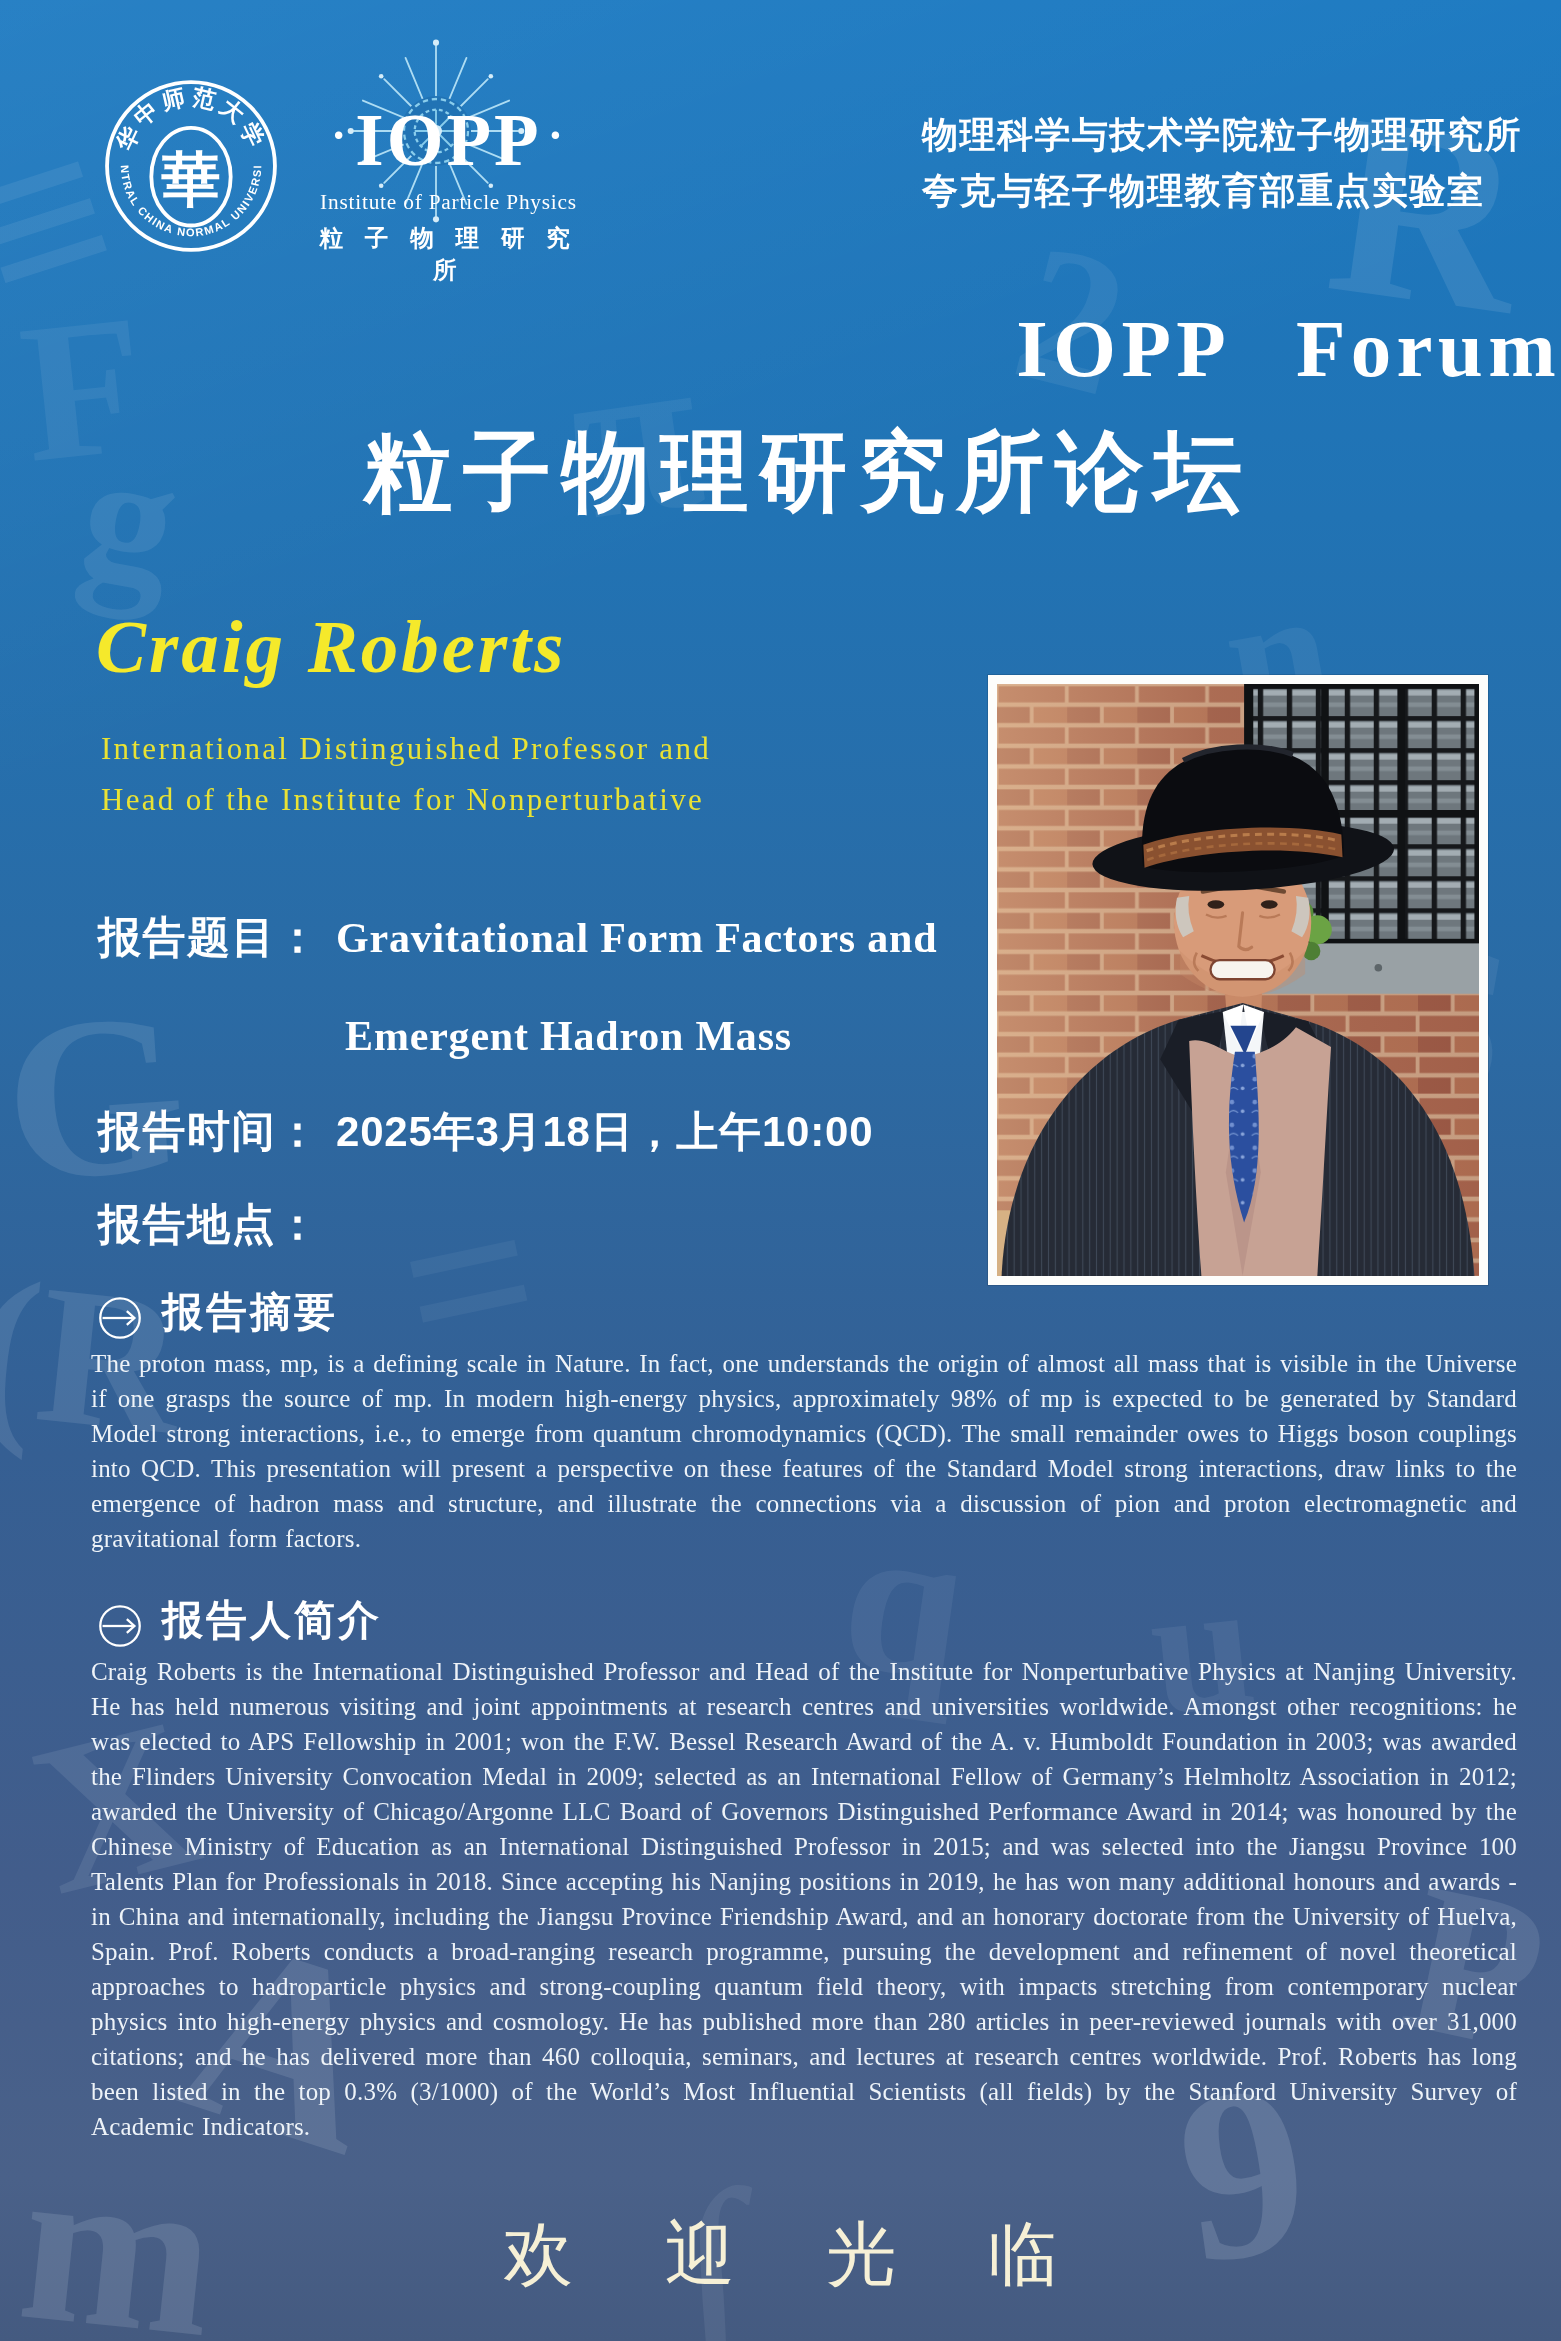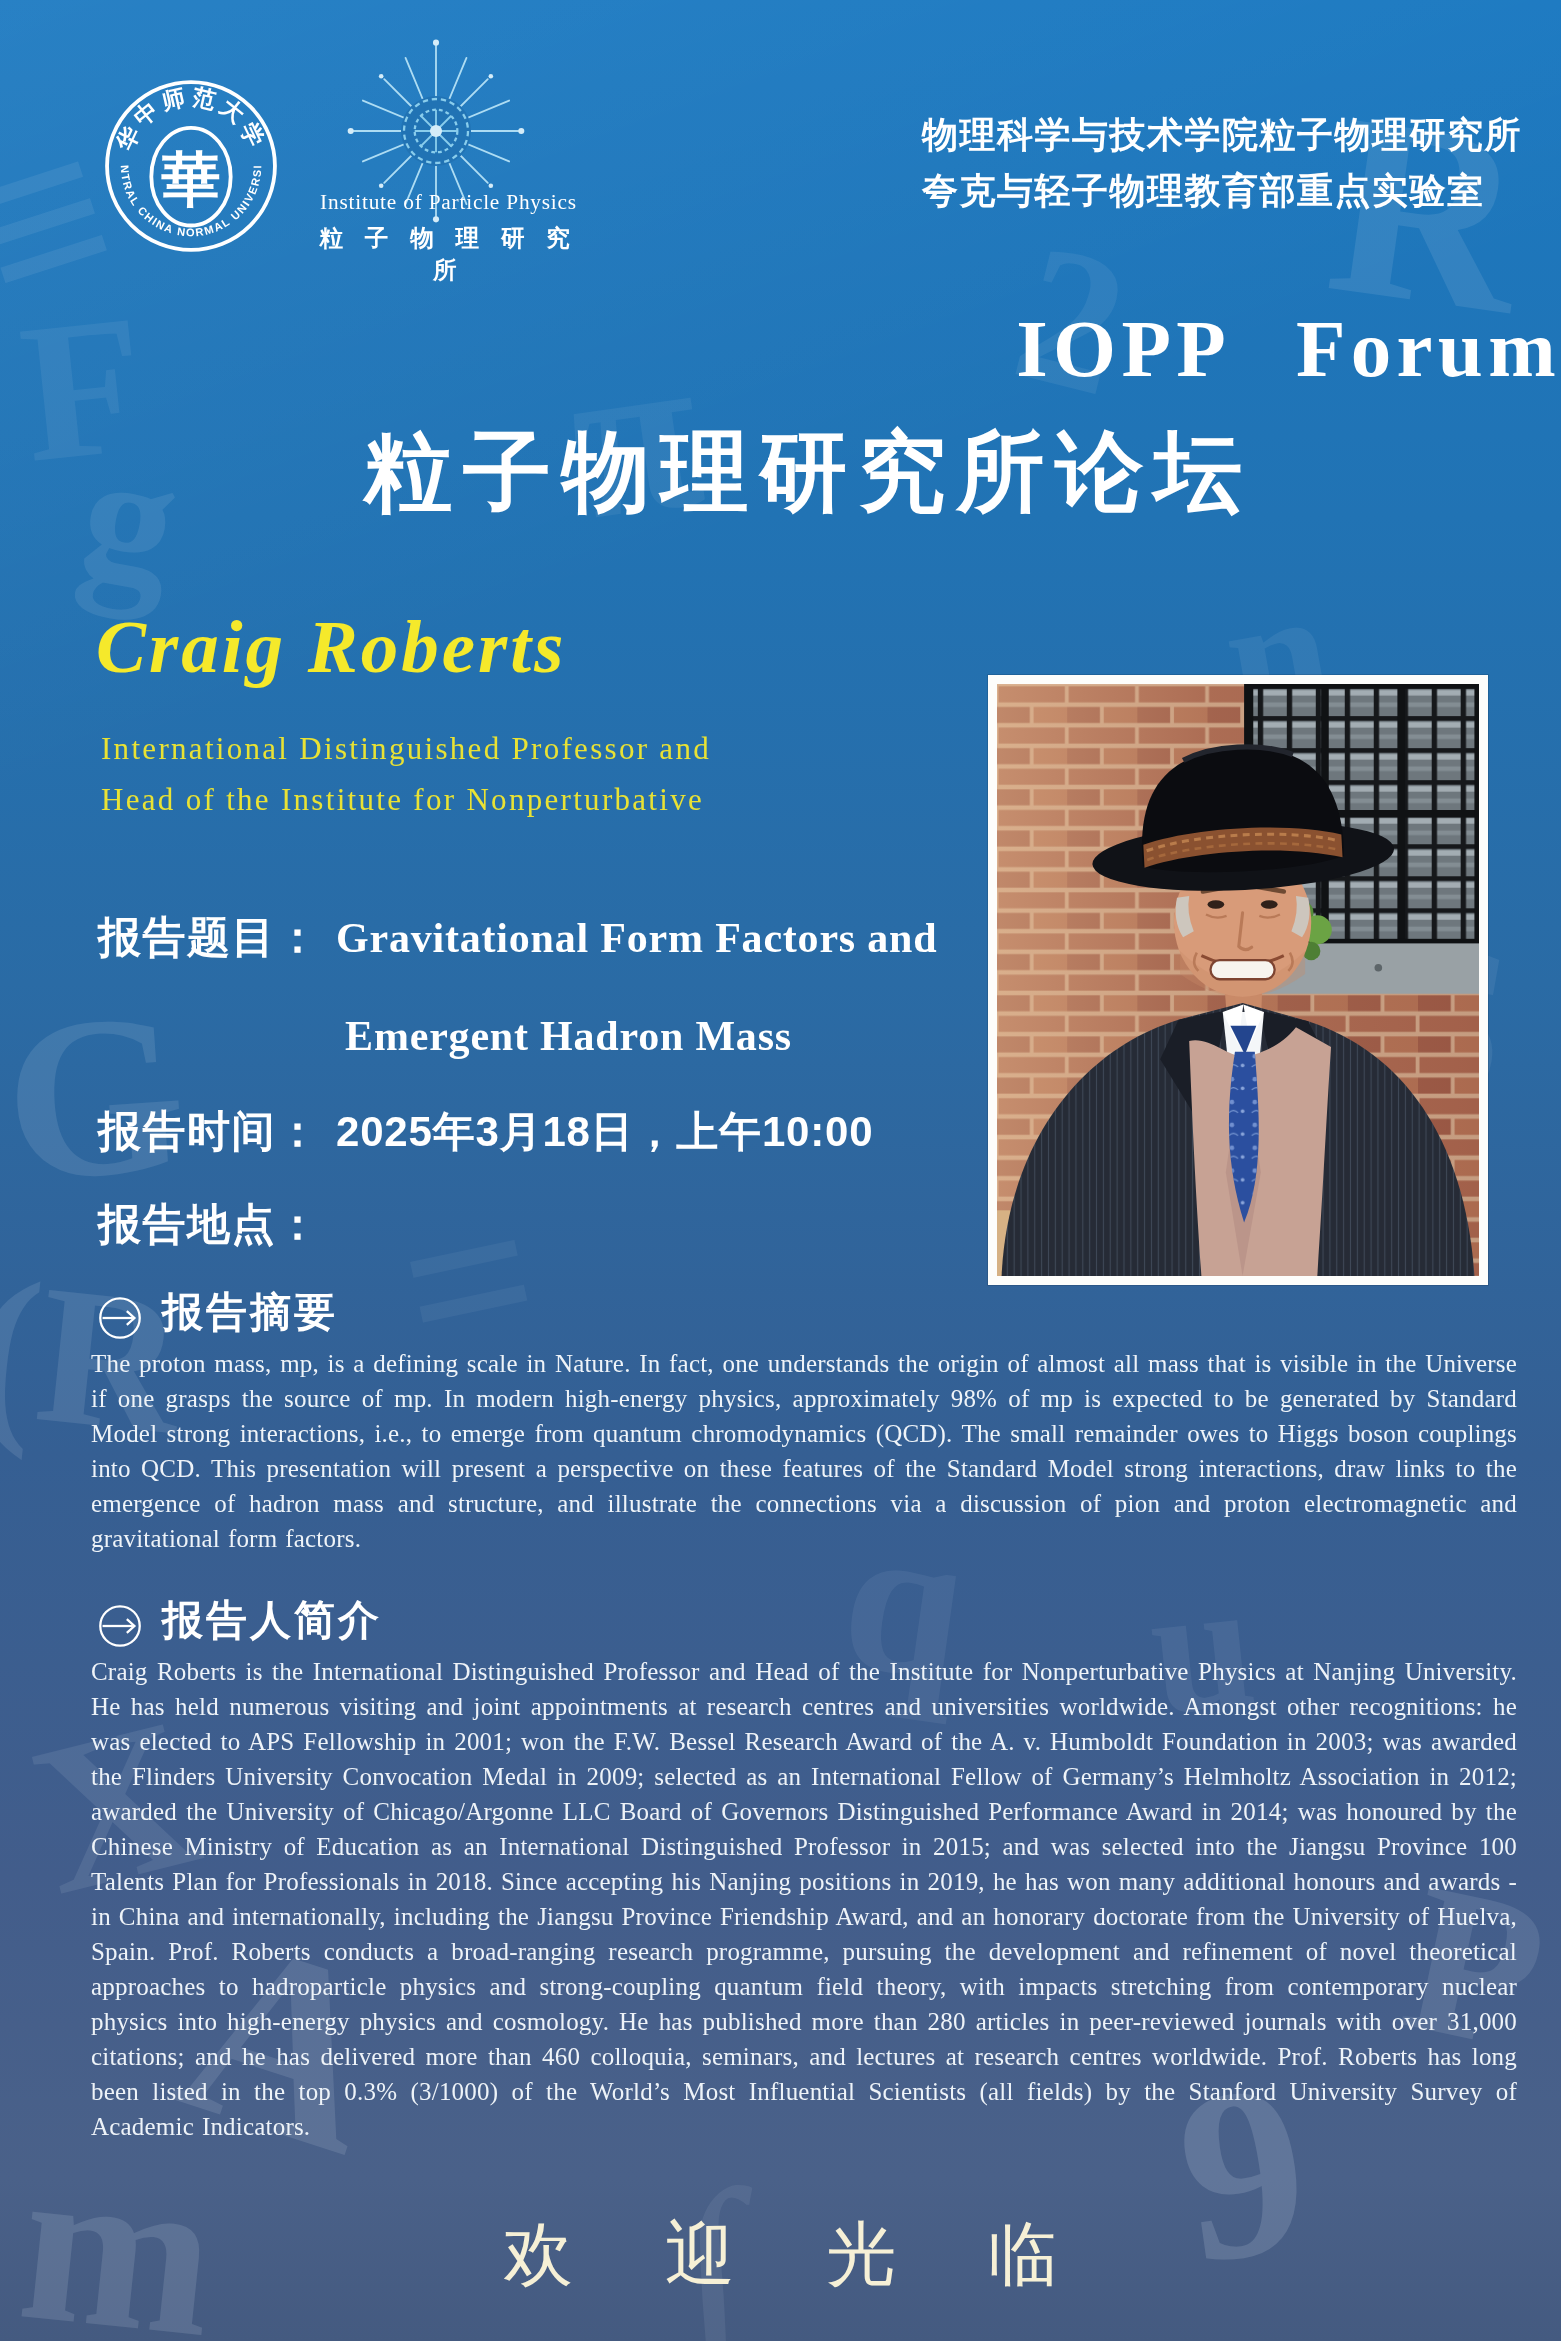--- a/index.html
+++ b/index.html
@@ -181,20 +181,21 @@
       <circle cx="130" cy="130" r="42" fill="none" stroke="#8fd2ef" stroke-width="3" stroke-dasharray="7 5"></circle>
       <circle cx="130" cy="130" r="28" fill="none" stroke="#8fd2ef" stroke-width="3" stroke-dasharray="5 4"></circle>
       <g stroke="#8fd2ef" stroke-width="2.4">
         <line x1="130" y1="102" x2="130" y2="158"></line>
         <line x1="102" y1="130" x2="158" y2="130"></line>
         <line x1="110" y1="110" x2="150" y2="150"></line>
         <line x1="150" y1="110" x2="110" y2="150"></line>
       </g>
       <circle cx="130" cy="130" r="8" fill="#dff3fc"></circle>
     </svg>
+    <div class="wordmark"><span class="dot">·</span><span>IOPP</span><span class="dot">·</span></div>
     <div class="logo-en">Institute of Particle Physics</div>
     <div class="logo-cn">粒 子 物 理 研 究 所</div>
   </div>
 
   <div class="org-block">
     <div>物理科学与技术学院粒子物理研究所</div>
     <div>夸克与轻子物理教育部重点实验室</div>
   </div>
 
   <div class="title-en">IOPP Forum</div>

